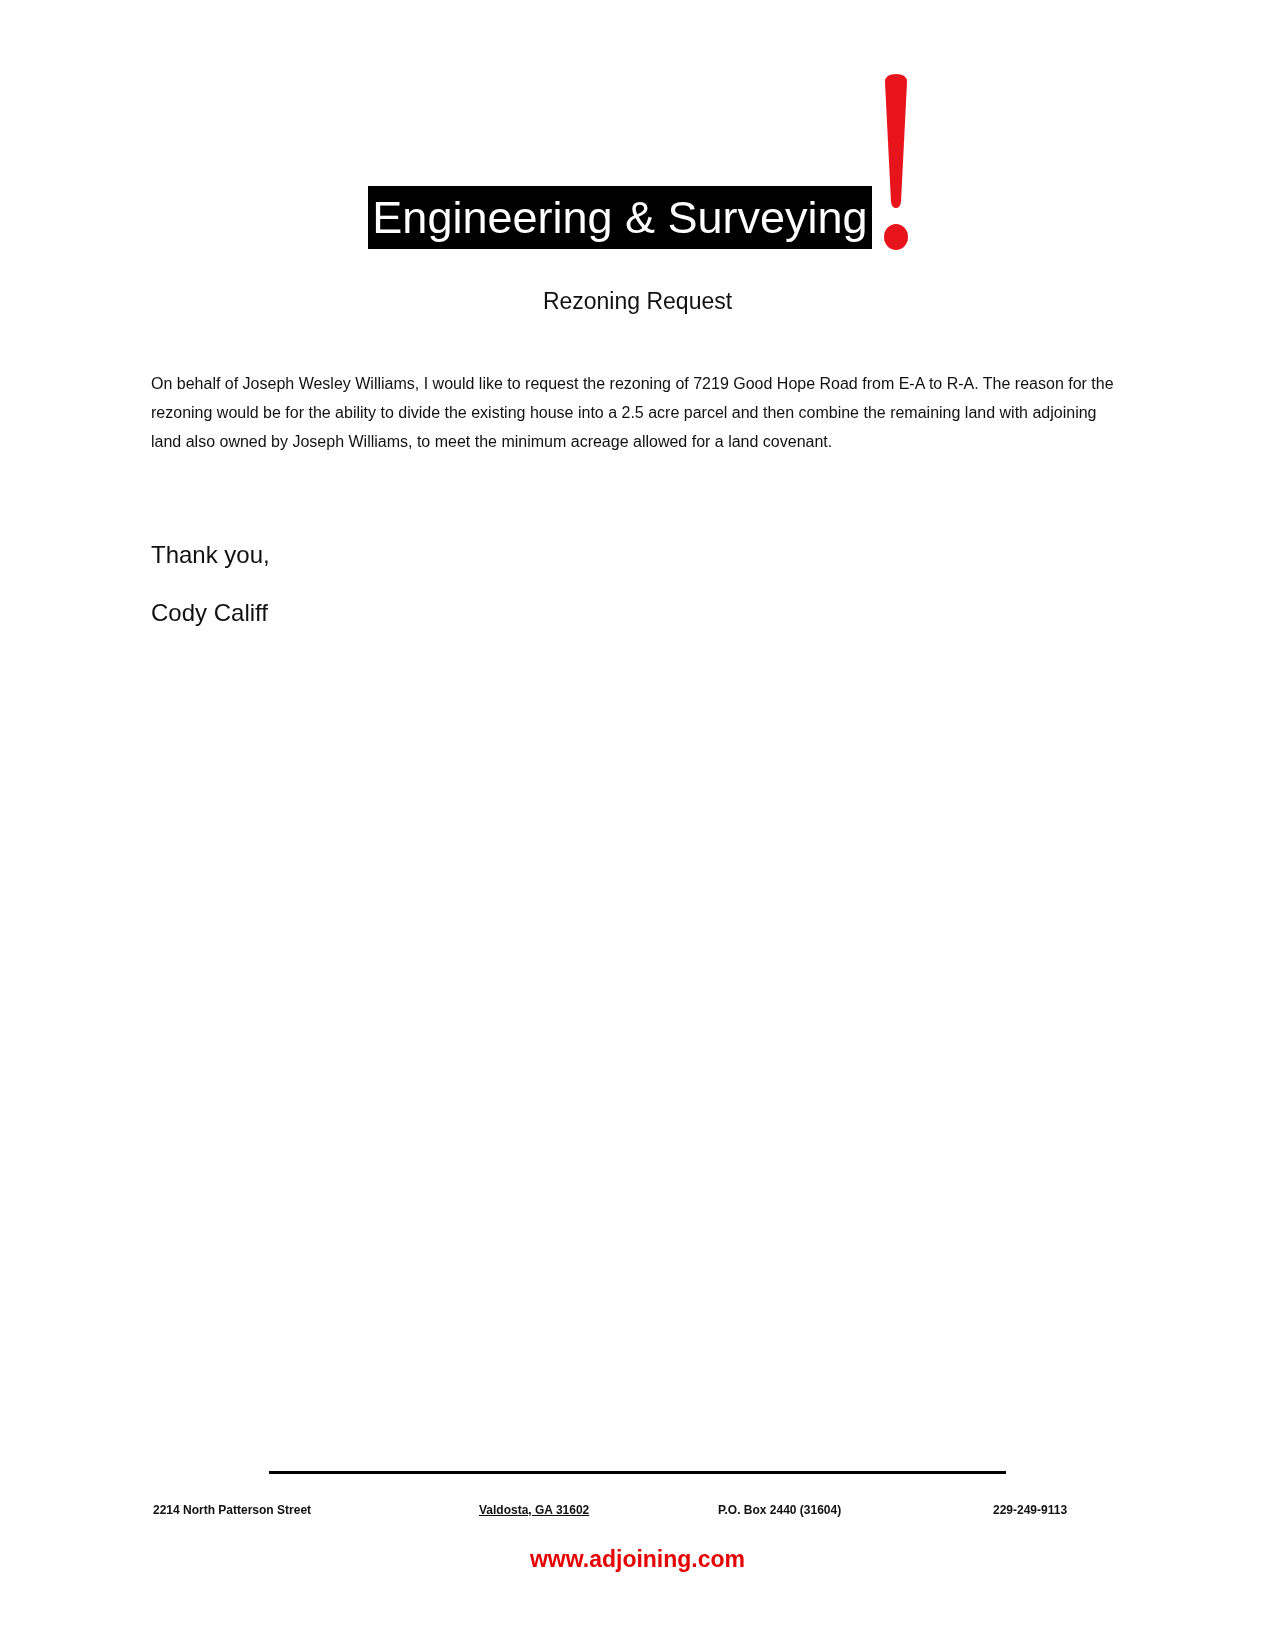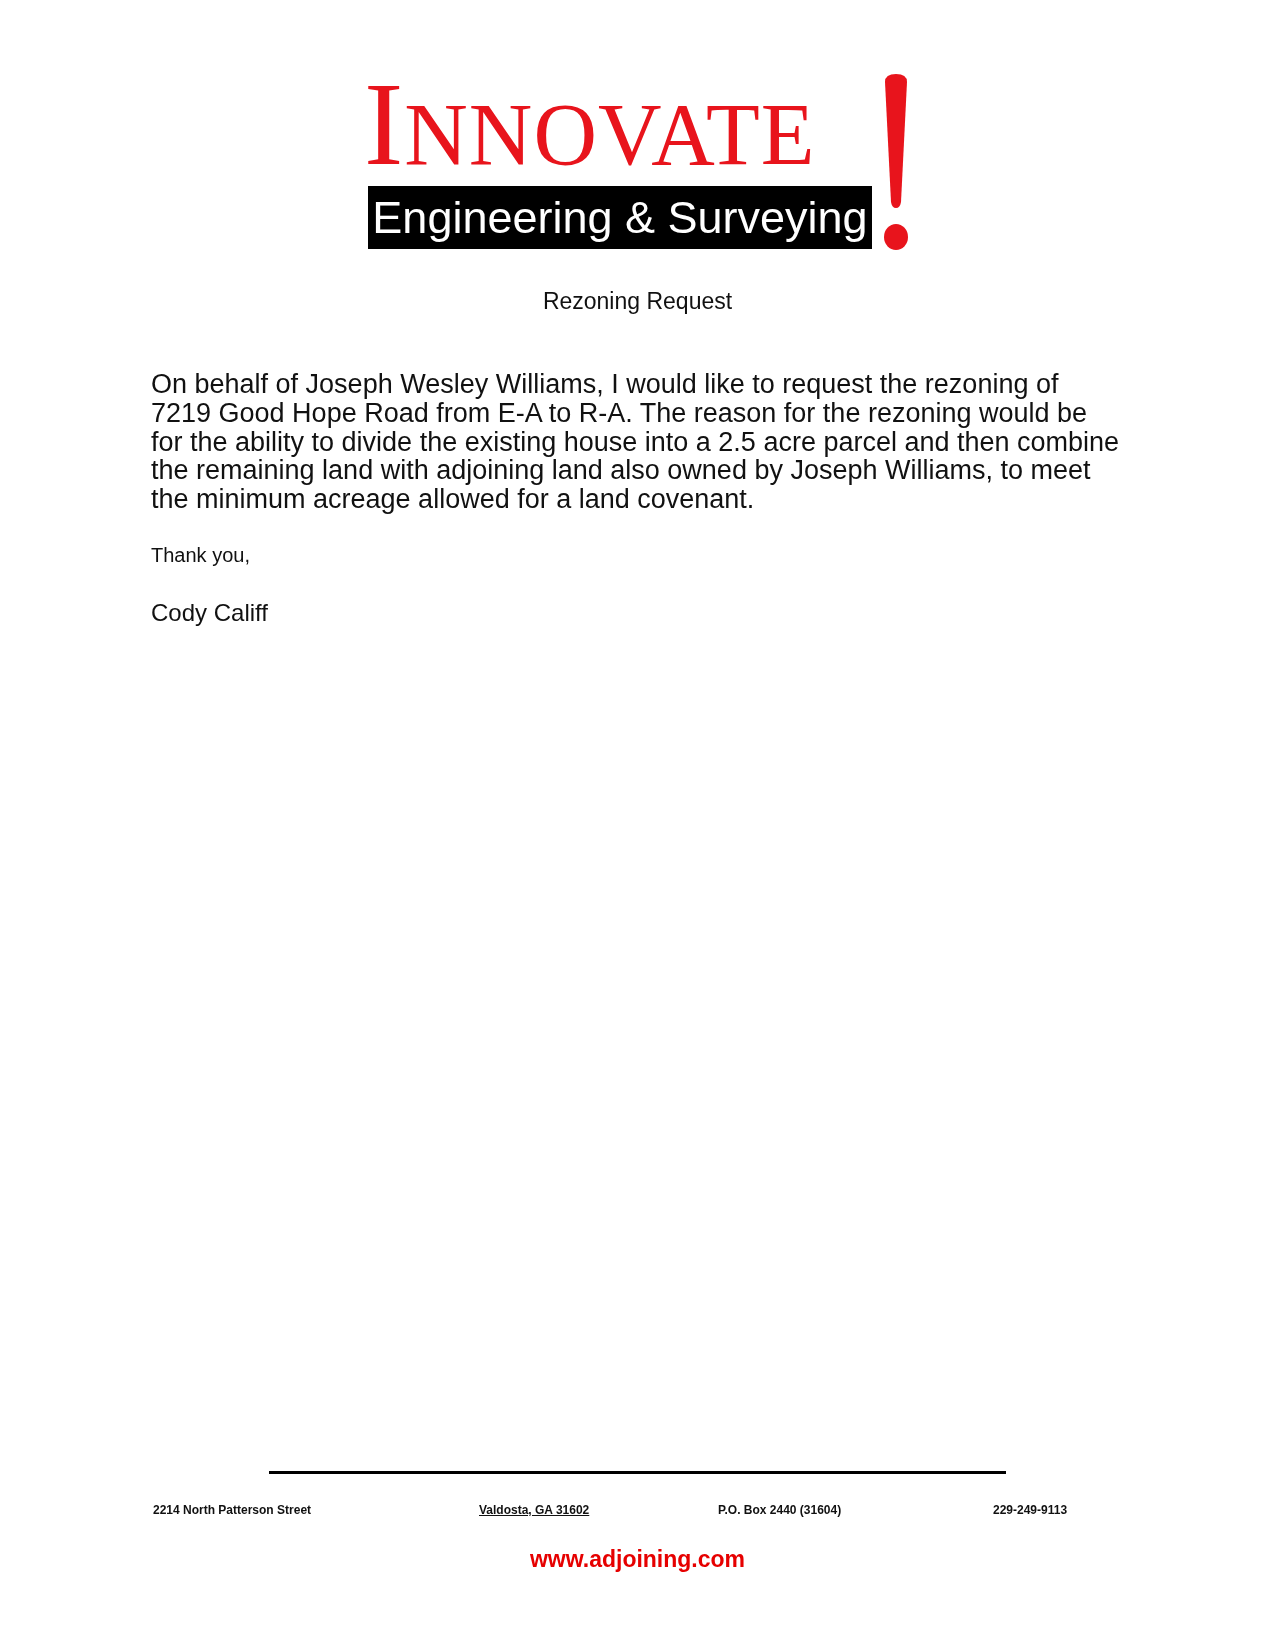--- a/index.html
+++ b/index.html
@@ -7,38 +7,37 @@
 
     .logo { position: absolute; left: 360px; top: 60px; width: 560px; height: 200px; }
     .logo-word { position: absolute; left: 4px; top: 6px; font-family: "Liberation Serif", serif; color: #e8141c; font-size: 88px; line-height: 1; letter-spacing: 1px; white-space: nowrap; }
     .logo-word .big { font-size: 118px; }
     .logo-band { position: absolute; left: 8px; top: 126px; width: 504px; height: 63px; background: #000; }
     .logo-tag { position: absolute; left: 8px; top: 126px; width: 504px; height: 63px; color: #fff; font-family: Liberation Sans, sans-serif; font-size: 45px; line-height: 63px; text-align: center; white-space: nowrap; }
     .logo-bang { position: absolute; left: 522px; top: 14px; width: 28px; height: 178px; }
 
     .title { position: absolute; left: 0; width: 1275px; top: 287px; text-align: center; font-size: 23px; line-height: 28px; }
 
-    .body-text { position: absolute; left: 151px; top: 370px; width: 975px; font-size: 27px; line-height: 28.8px; }
+    .body-text { position: absolute; left: 151px; top: 370px; width: 975px; font-size: 16px; line-height: 28.8px; }
     .body-text p { margin: 0; }
-    .closing { position: absolute; left: 151px; top: 541px; font-size: 20px; line-height: 28px; }
+    .closing { position: absolute; left: 151px; top: 541px; font-size: 24px; line-height: 28px; }
     .signature { position: absolute; left: 151px; top: 599px; font-size: 24px; line-height: 28px; }
 
     .footer-rule { position: absolute; left: 269px; top: 1471px; width: 737px; height: 3px; background: #000; }
     .footer-line { position: absolute; top: 1499px; font-weight: bold; font-size: 12px; line-height: 22px; white-space: nowrap; }
     .f1 { left: 153px; }
     .f2 { left: 479px; text-decoration: underline; }
     .f3 { left: 718px; }
     .f4 { left: 993px; }
     .footer-url { position: absolute; left: 0; width: 1275px; top: 1546px; text-align: center; font-weight: bold; font-size: 23px; line-height: 26px; color: #e60000; }
   </style>
 </head>
 <body>
 
 <div class="logo">
-  <div class="logo-word"><span class="big">I</span><span>NNOVATE</span></div>
   <div class="logo-band"></div>
   <div class="logo-tag">Engineering &amp; Surveying</div>
   <svg class="logo-bang" viewBox="0 0 28 178" width="28" height="178">
     <path d="M3 8 Q3 0 14 0 Q25 0 25 8 L19 128 Q18 134 14 134 Q10 134 9 128 Z" fill="#e8141c"></path>
     <ellipse cx="14" cy="163" rx="12" ry="13" fill="#e8141c"></ellipse>
   </svg>
 </div>
 
 <div class="title">Rezoning Request</div>
 

